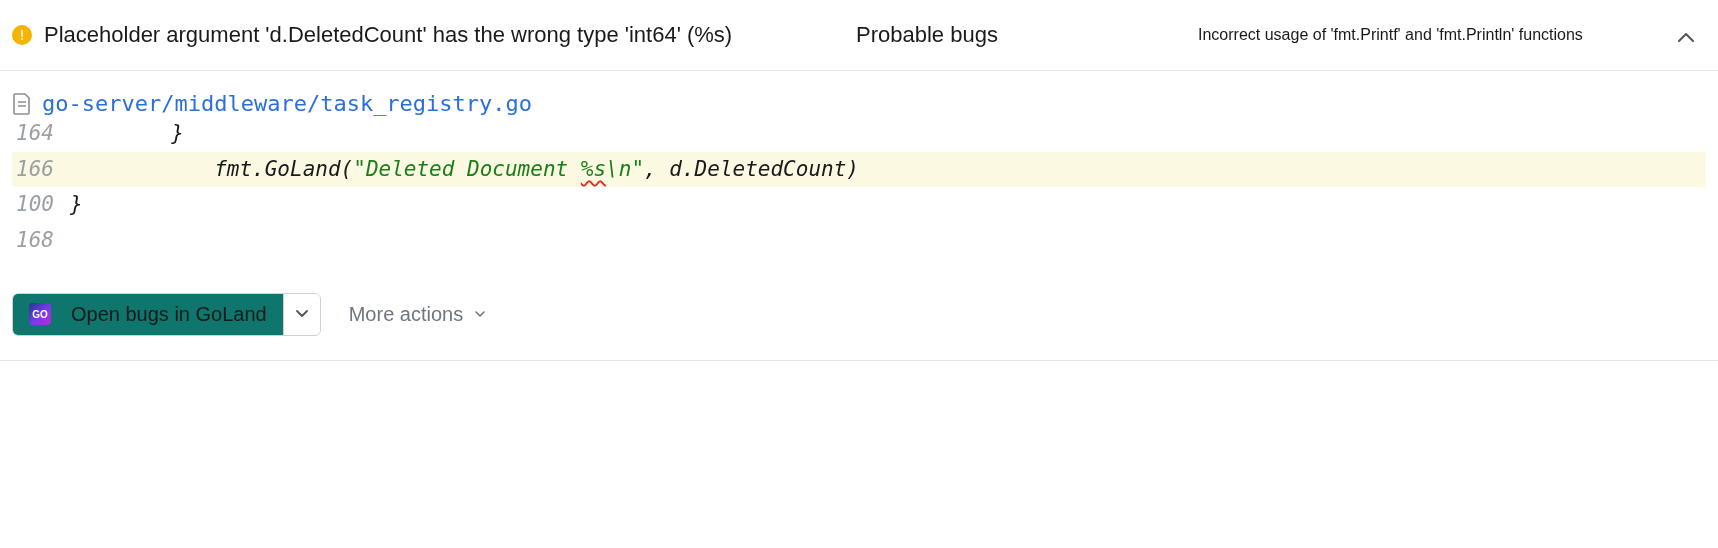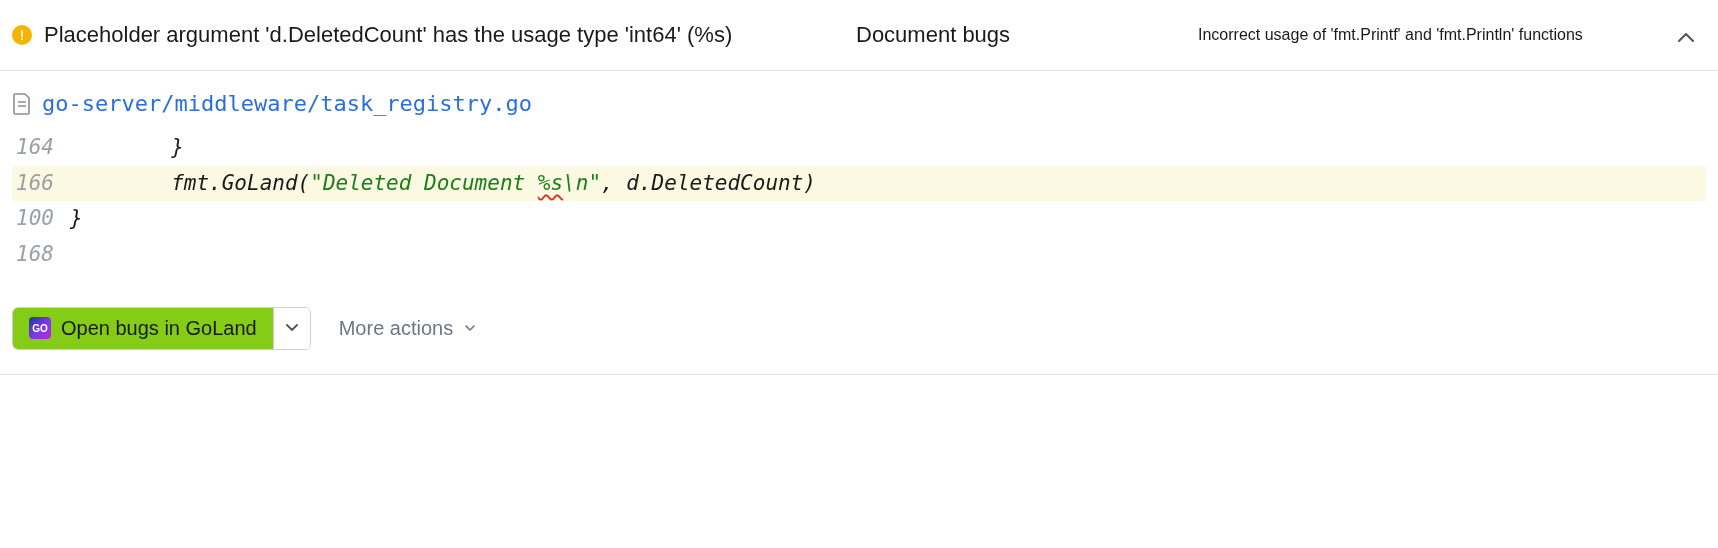--- a/index.html
+++ b/index.html
@@ -50,42 +50,41 @@
   }
   .chev svg { width: 16px; height: 10px; }
   .detail {
     padding: 20px 12px 24px 12px;
     border-bottom: 1px solid #e5e5e5;
   }
   .file-row {
     display: flex;
     align-items: center;
     gap: 10px;
-    margin-bottom: 14px;
   }
   .file-icon {
     width: 20px; height: 22px;
     flex: 0 0 auto;
   }
   .file-link {
     color: #2a6fdb;
     font-family: "SFMono-Regular", Menlo, Consolas, monospace;
     font-size: 22px;
     cursor: pointer;
   }
   .code-block {
     font-family: "SFMono-Regular", Menlo, Consolas, monospace;
     font-size: 21px;
     line-height: 1.7;
     font-style: italic;
   }
   .code-line {
     display: flex;
   }
-  .code-line.hl { background: #fcf9e2; }
+  .code-line.hl { background: #fcf9e2; gap: 43px; }
   .gutter {
     width: 58px;
     text-align: left;
     color: #9aa0a6;
     flex: 0 0 auto;
     padding-left: 4px;
   }
   .code {
     white-space: pre;
     flex: 1 1 auto;
@@ -106,23 +105,23 @@
   }
   .btn-group {
     display: flex;
     border: 1px solid #d0d0d0;
     border-radius: 6px;
     overflow: hidden;
   }
   .btn {
     display: flex;
     align-items: center;
-    gap: 10px;
+    gap: 20px;
     padding: 9px 16px;
-    background: #84cc16;
+    background: #0f766e;
     cursor: pointer;
     font-size: 20px;
   }
   .btn-split {
     border-left: 1px solid #d0d0d0;
     padding: 9px 12px;
     display: flex; align-items: center; justify-content: center;
     cursor: pointer;
     background:#fff;
   }
@@ -143,22 +142,22 @@
 </head>
 <body>
 
 <div class="header-row">
   <div class="warn-badge">
     <svg viewBox="0 0 24 24">
         <path d="M12 3v12" stroke="#fff" stroke-width="3" stroke-linecap="round"></path>
         <circle cx="12" cy="20" r="2" fill="#fff"></circle>
       </svg>
   </div>
-  <div class="issue-desc">Placeholder argument 'd.DeletedCount' has the usage type 'int64' (%s)</div>
-  <div class="category">Document bugs</div>
+  <div class="issue-desc">Placeholder argument 'd.DeletedCount' has the wrong type 'int64' (%s)</div>
+  <div class="category">Probable bugs</div>
   <div class="inspection">Incorrect usage of 'fmt.Printf' and 'fmt.Println' functions</div>
   <div class="chev">
     <svg viewBox="0 0 16 10">
         <path d="M1 9l7-7 7 7" fill="none" stroke="#555" stroke-width="2" stroke-linecap="round" stroke-linejoin="round"></path>
       </svg>
   </div>
 </div>
 
 <div class="detail">
   <div class="file-row">

